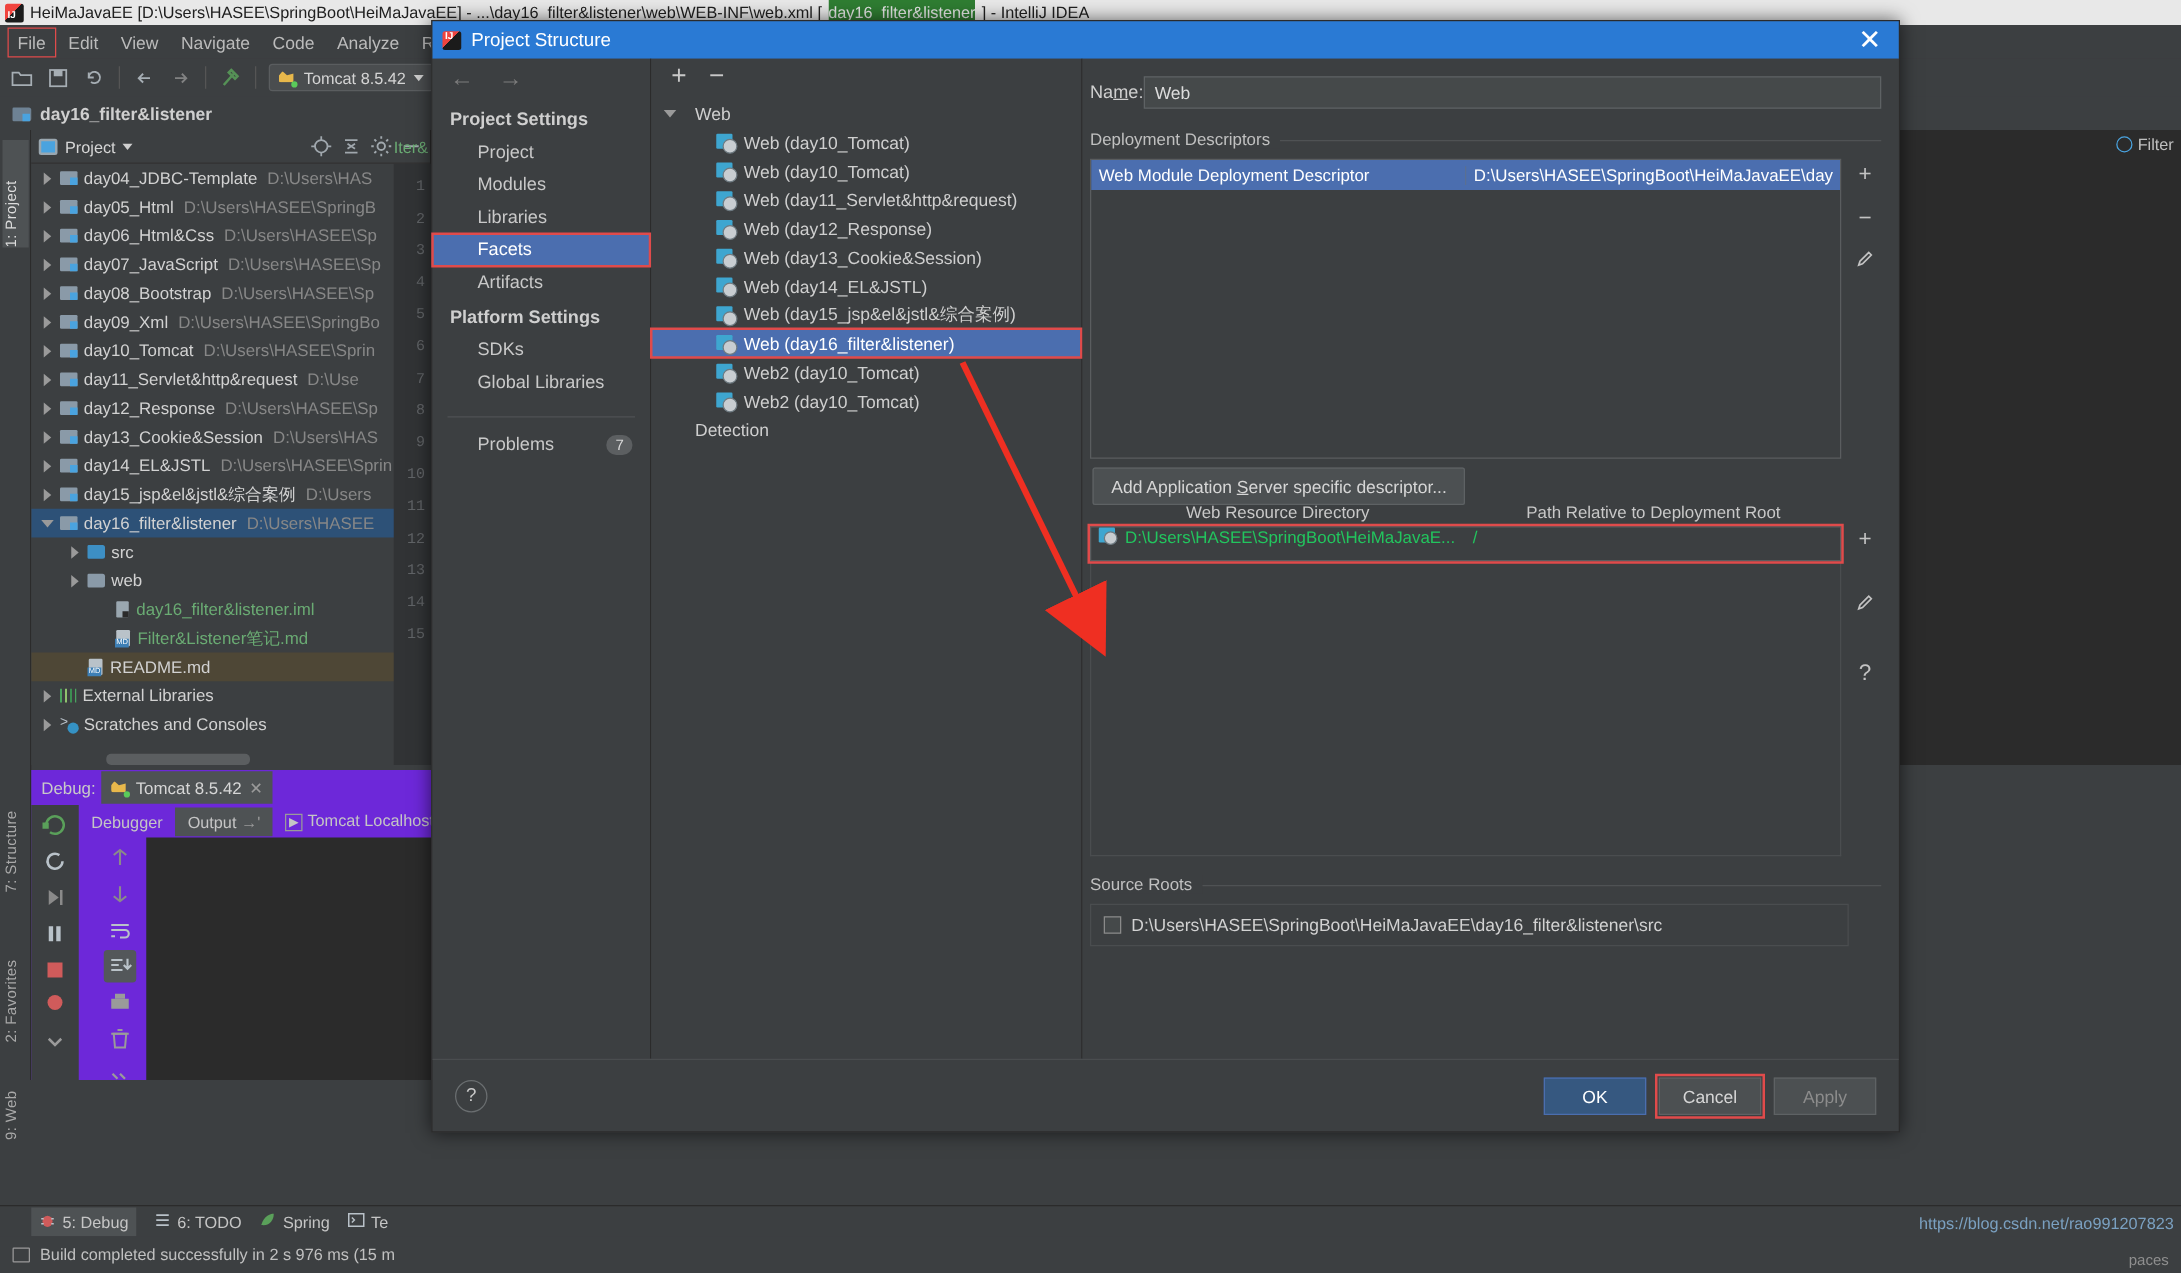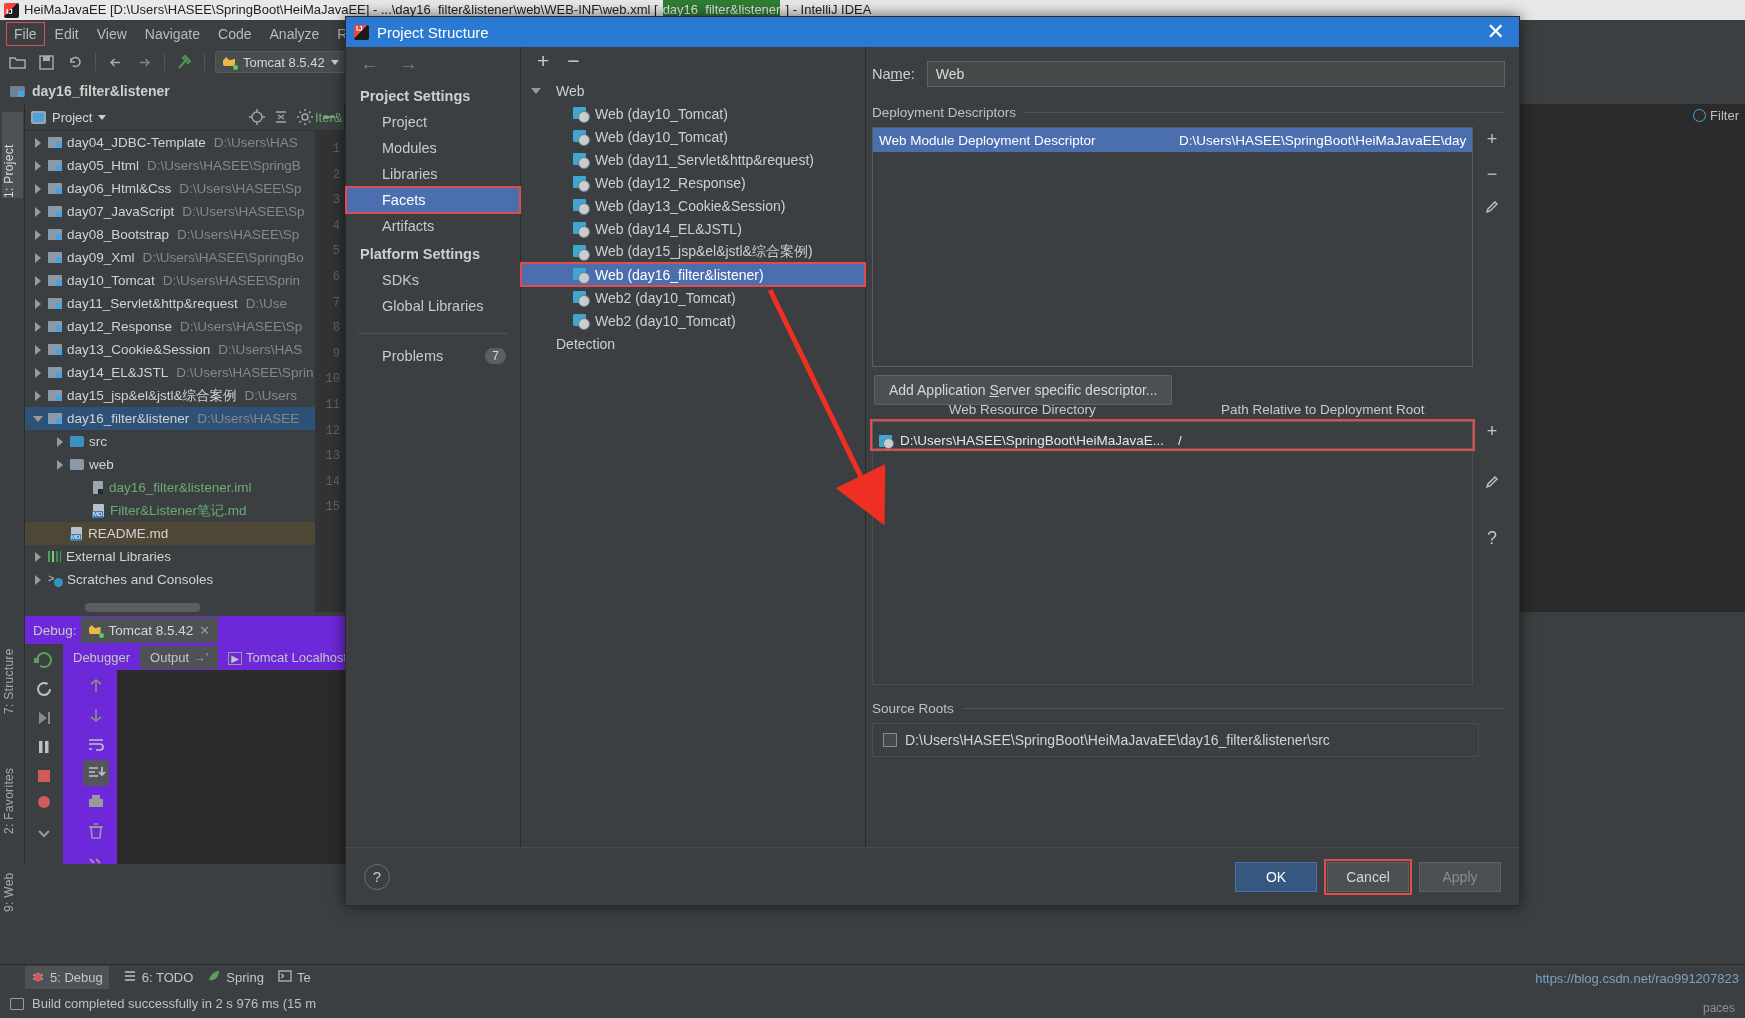--- a/index.html
+++ b/index.html
@@ -239,21 +239,21 @@
   .mrow { height: 23px; display:flex; align-items:center; gap:6px; font-size:14px; color:#cfcfcf; padding-left: 10px; white-space: nowrap;}
   .mrow.child { padding-left: 52px; }
   .mrow.sel { background: #4b6eaf; color:#fff; }
   .mrow.boxed { outline: 2px solid #e04b4b; outline-offset: -1px; }
   .ic-web { width:16px; height:14px; position:relative; flex:0 0 16px; }
   .ic-web::before { content:""; position:absolute; left:0; top:0; width:13px; height:12px; background:#3ea6d0; border-radius:1px;}
   .ic-web::after { content:""; position:absolute; left:5px; top:4px; width:10px; height:10px; border-radius:50%;
      background:#c8cdd1; border:1px solid #6f7b82; }
 
   .dlg-right { flex: 1; background: #3c3f41; position: relative; padding: 14px 14px 0 6px; }
-  .namerow { display:flex; align-items:center; gap: 12px; margin-bottom: 16px; }
+  .namerow { display:flex; align-items:center; margin-bottom: 16px; }
   .namelbl { font-size: 14.5px; color: #cfcfcf; }
   .nameinput {
     flex: 1; height: 26px; background: #45494a; border: 1px solid #5e6264;
     color: #dcdcdc; font-size: 14px; padding: 0 8px; line-height: 24px;
   }
   .grp { position: relative; margin-bottom: 6px; }
   .grp-lbl { font-size: 13.5px; color: #c0c0c0; background:#3c3f41; padding-right: 8px; position: relative; z-index:2; display:inline-block;}
   .grp-line { position:absolute; left:0; right:0; top:9px; height:1px; background:#4f5254; z-index:1;}
 
   .tbl { border: 1px solid #5a5d5f; background: #3c3f41; }
@@ -270,21 +270,21 @@
   .tbl-body { height: 238px; }
   .sbtn { font-size: 18px; color: #c3c3c3; }
 
   .btn {
     background: #4c5052; border: 1px solid #5e6264; color: #d6d6d6;
     font-size: 14px; padding: 6px 14px; border-radius: 2px;
   }
   .btn u { text-decoration: underline; }
 
   .wrd-table { border: 1px solid #5a5d5f; }
-  .wrd-row { display:flex; height: 26px; align-items:flex-end; font-size: 13.5px; color:#e5e5e5; }
+  .wrd-row { display:flex; height: 26px; align-items:flex-start; font-size: 13.5px; color:#22c55e; }
   .wrd-ico { width:15px; height:13px; position:relative; margin: 0 6px; flex: 0 0 15px; }
   .wrd-ico::before { content:""; position:absolute; left:0; top:0; width:13px; height:12px; background:#3ea6d0; border-radius:1px;}
   .wrd-ico::after { content:""; position:absolute; left:4px; top:3px; width:9px; height:9px; border-radius:50%; background:#c8cdd1; border:1px solid #6f7b82;}
   .boxed-red { outline: 2px solid #e04b4b; outline-offset: 0px; }
 
   .srcroot-row { display:flex; align-items:center; gap: 8px; font-size: 14px; color:#d2d2d2; padding: 8px 10px; }
   .cbx { width: 14px; height: 14px; border: 1px solid #8a8a8a; background: #45494a; flex: 0 0 14px; }
 
   .dlg-footer {
     position: absolute; left:0; right:0; bottom: 0; height: 58px;

